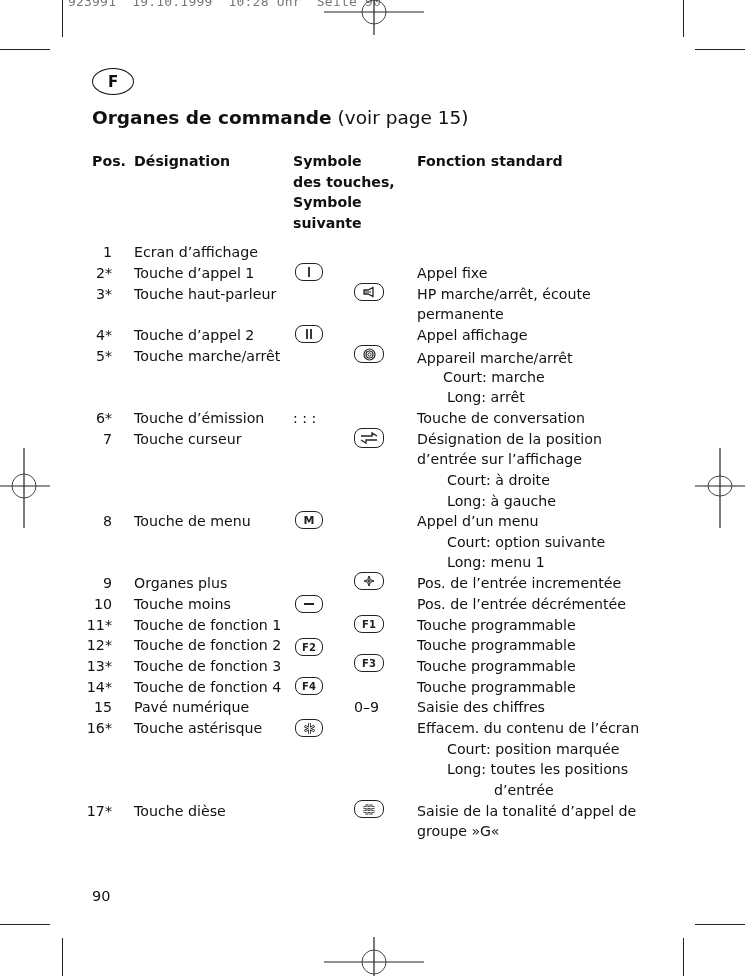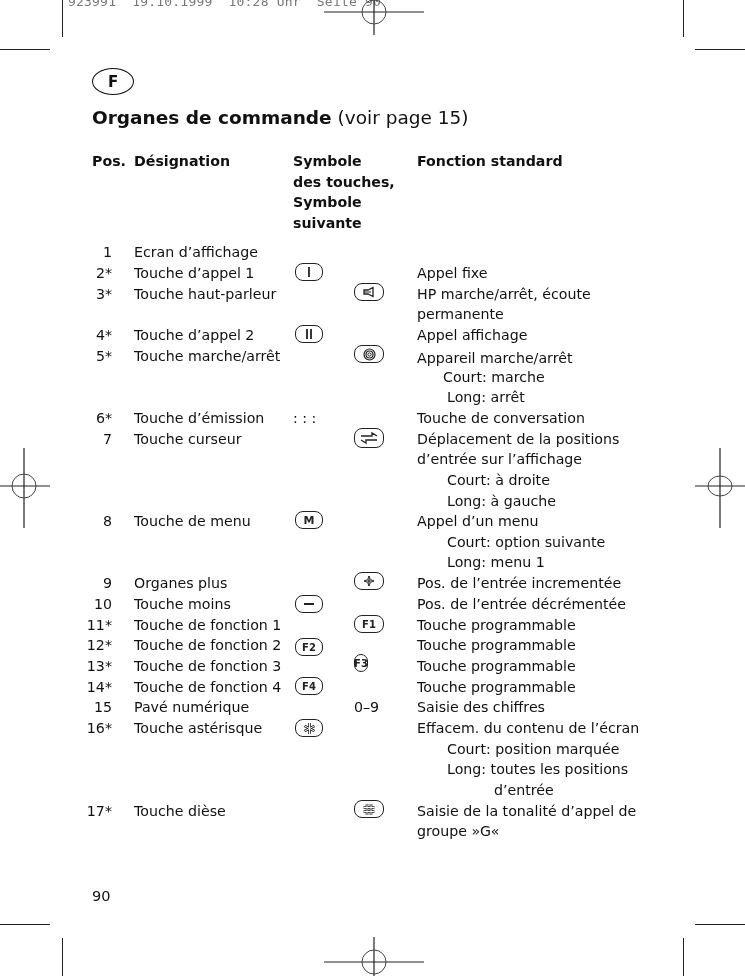--- a/index.html
+++ b/index.html
@@ -133,21 +133,21 @@
 
 <div>
   <div class="abs t pos" style="top:429px;">7</div>
   <div class="abs t" style="left:134px;top:429px;">Touche curseur</div>
   <div class="key" style="left:354px;top:428px;width:30px;height:20px;">
     <svg width="20" height="14" viewBox="0 0 20 14">
         <path d="M2 5 H13 L13 2 L18 5" fill="none" stroke="#222" stroke-width="1.3"></path>
         <path d="M18 9 H7 L7 12 L2 9" fill="none" stroke="#222" stroke-width="1.3"></path>
       </svg>
   </div>
-  <div class="abs t" style="left:417px;top:429px;">Déplacement de la positions</div>
+  <div class="abs t" style="left:417px;top:429px;">Désignation de la position</div>
   <div class="abs t" style="left:417px;top:449px;">d’entrée sur l’affichage</div>
   <div class="abs t" style="left:447px;top:470px;">Court: à droite</div>
   <div class="abs t" style="left:447px;top:491px;">Long: à gauche</div>
 </div>
 
 <div>
   <div class="abs t pos" style="top:511px;">8</div>
   <div class="abs t" style="left:134px;top:511px;">Touche de menu</div>
   <div class="key" style="left:295px;top:511px;">
       <span style="font-size:11px;">M</span>
@@ -194,21 +194,21 @@
   <div class="abs t" style="left:134px;top:635px;">Touche de fonction 2</div>
   <div class="key" style="left:295px;top:638px;">
       <span>F2</span>
     </div>
   <div class="abs t" style="left:417px;top:635px;">Touche programmable</div>
 </div>
 
 <div>
   <div class="abs t pos" style="top:656px;">13*</div>
   <div class="abs t" style="left:134px;top:656px;">Touche de fonction 3</div>
-  <div class="key" style="left:354px;top:654px;width:14px;">
+  <div class="key" style="left:354px;top:654px;width:30px;">
       <span>F3</span>
     </div>
   <div class="abs t" style="left:417px;top:656px;">Touche programmable</div>
 </div>
 
 <div>
   <div class="abs t pos" style="top:677px;">14*</div>
   <div class="abs t" style="left:134px;top:677px;">Touche de fonction 4</div>
   <div class="key" style="left:295px;top:677px;">
       <span>F4</span>

